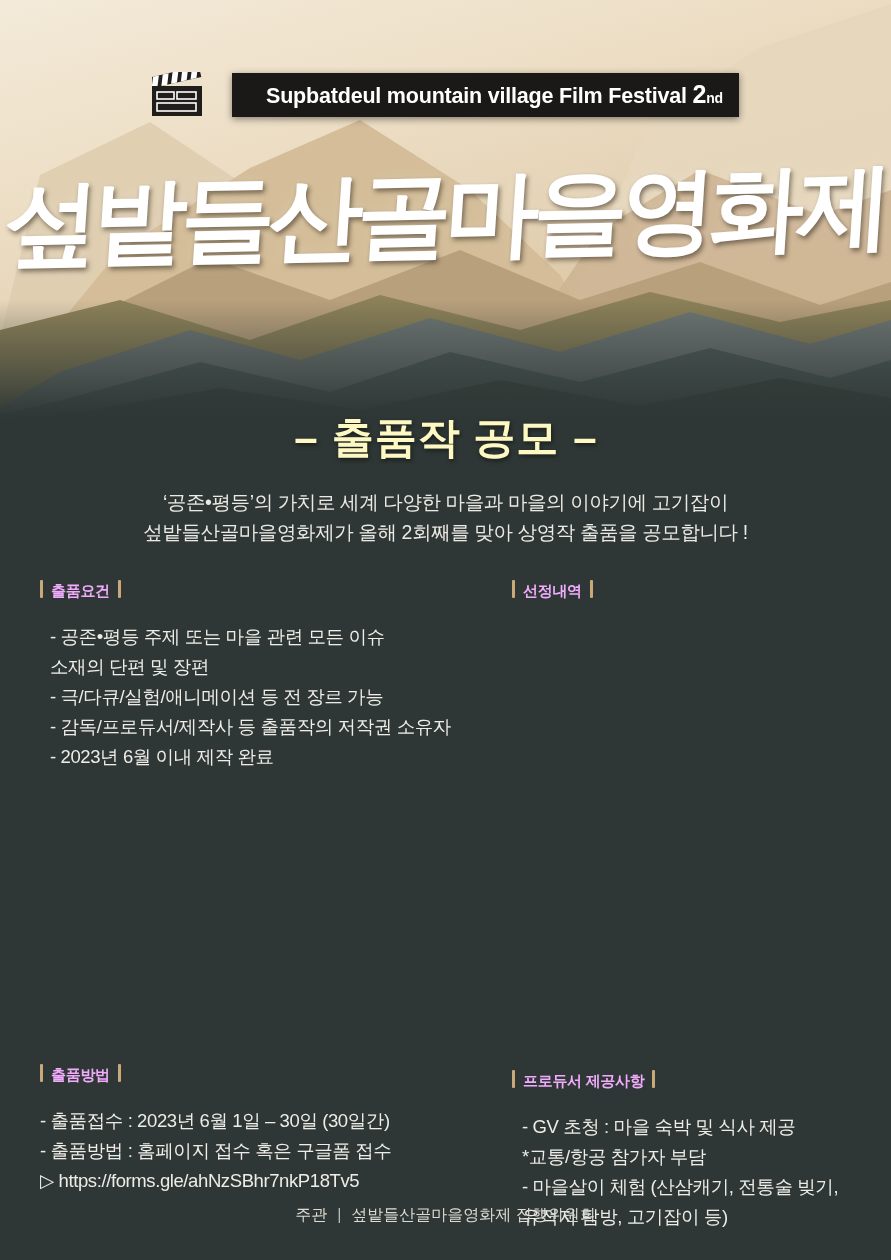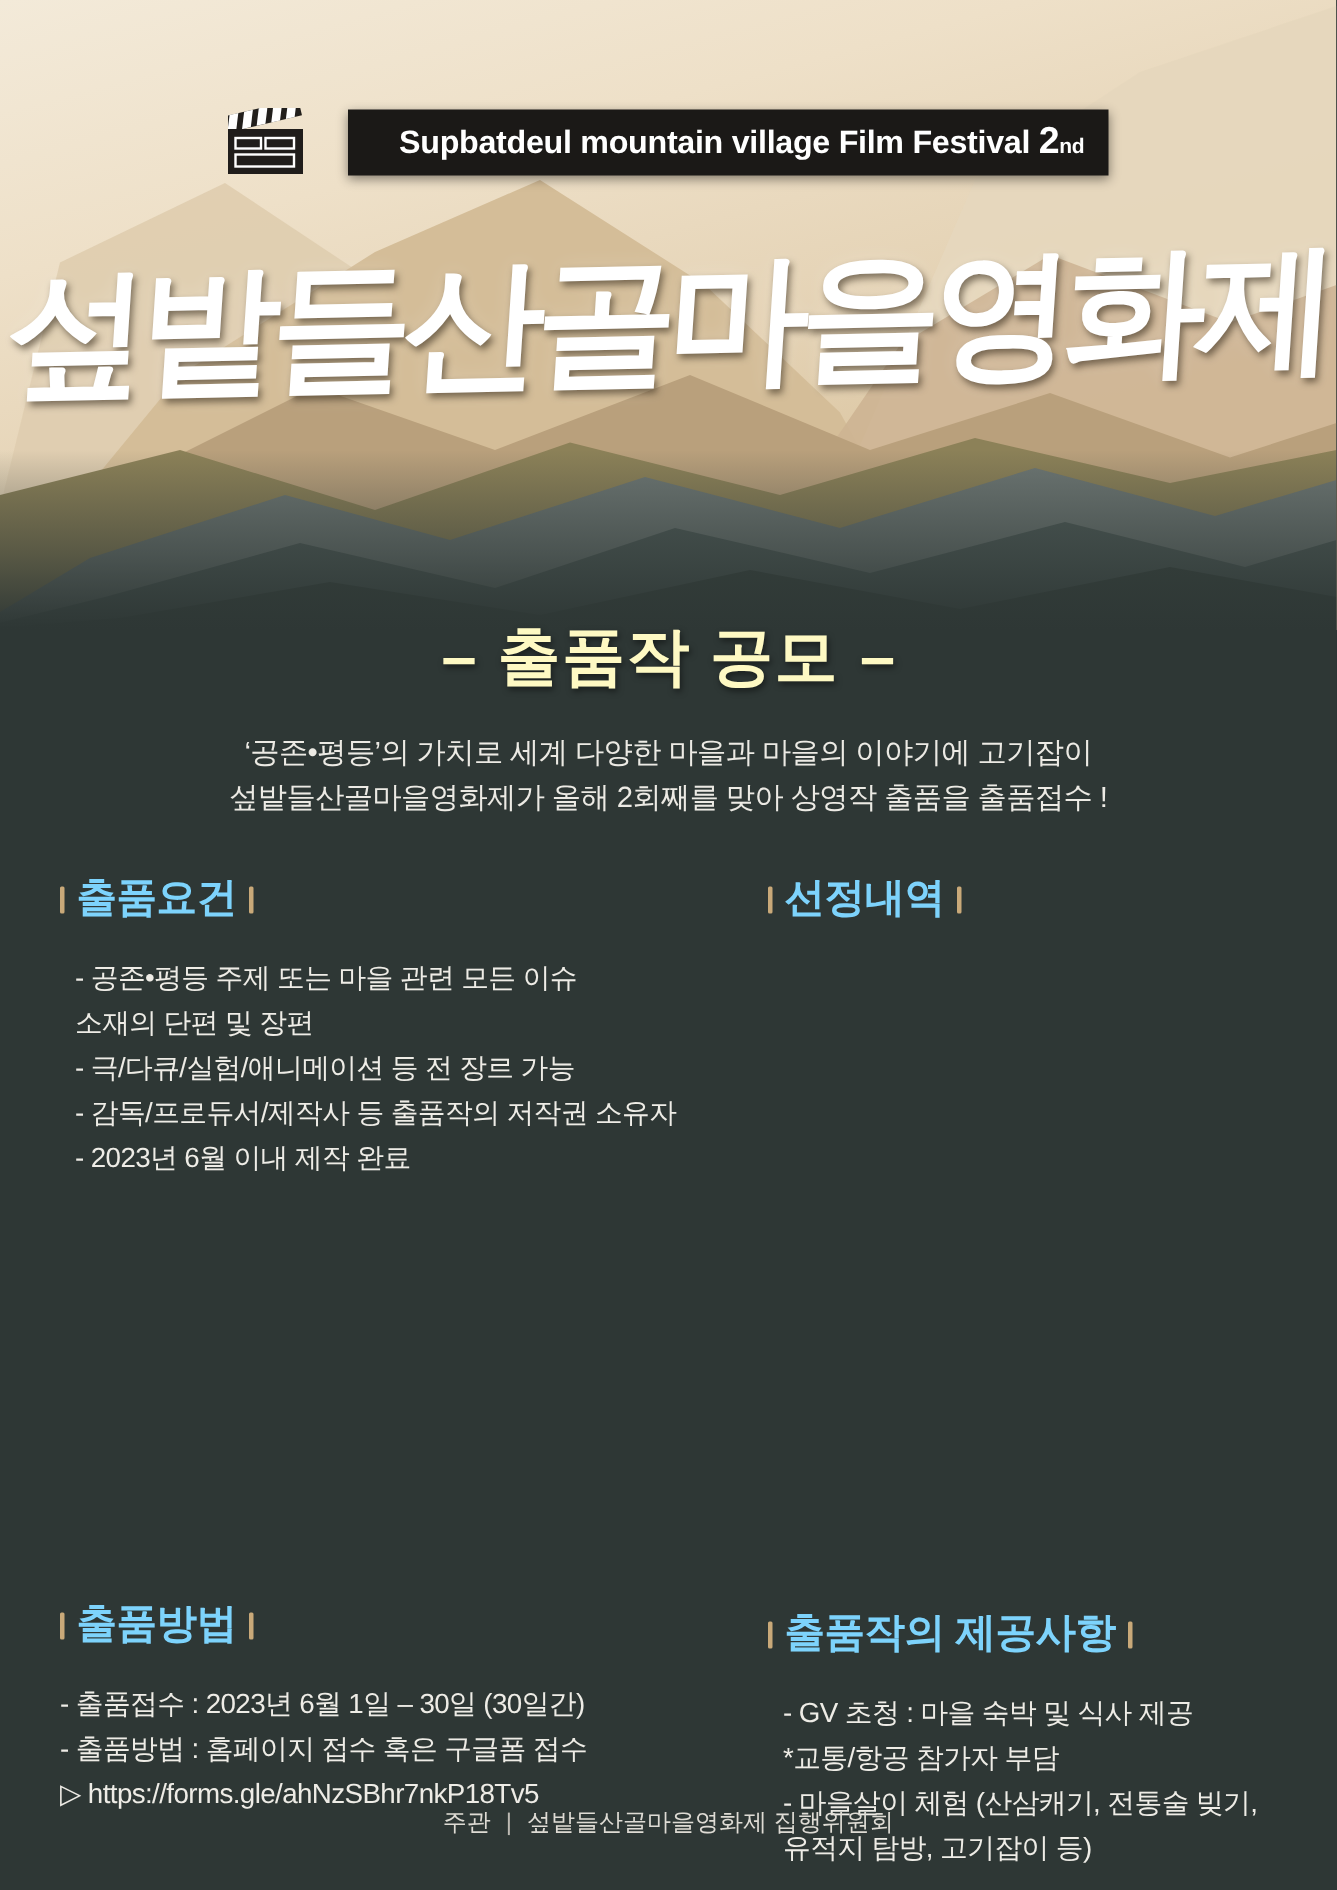--- a/index.html
+++ b/index.html
@@ -137,22 +137,22 @@
   .row { position: relative; width: 891px; }
 
   .col {
     position: absolute;
     top: 0;
   }
   .col.left  { left: 40px;  width: 460px; }
   .col.right { left: 512px; width: 370px; }
 
   .sec-title {
-    color: #7dd3fc;
-    font-size: 27px;
+    color: #f0abfc;
+    font-size: 15px;
     font-weight: 700;
     letter-spacing: -0.3px;
     margin-bottom: 21px;
     white-space: nowrap;
   }
   .sec-title .bar {
     display: inline-block;
     width: 3px;
     height: 18px;
     background: #c9a979;
@@ -241,21 +241,21 @@
   </div>
 
   <div class="calligraphy">섶밭들산골마을영화제</div>
 
   <div class="headline">
     <span class="dash">–</span><span>출품작 공모</span><span class="dash">–</span>
   </div>
 
   <div class="intro">
     <div>‘공존•평등’의 가치로 세계 다양한 마을과 마을의 이야기에 고기잡이</div>
-    <div>섶밭들산골마을영화제가 올해 2회째를 맞아 상영작 출품을 출품접수 !</div>
+    <div>섶밭들산골마을영화제가 올해 2회째를 맞아 상영작 출품을 공모합니다 !</div>
   </div>
 
   <div class="grid">
 
     <div class="row" style="height:248px;">
       <div class="col left">
         <div class="sec-title">
           <span class="bar first"></span><span>출품요건</span><span class="bar"></span>
         </div>
         <div class="sec-body indent">- 공존•평등 주제 또는 마을 관련 모든 이슈
@@ -275,21 +275,21 @@
       <div class="col left" style="top:236px;">
         <div class="sec-title">
           <span class="bar first"></span><span>출품방법</span><span class="bar"></span>
         </div>
         <div class="sec-body noindent">- 출품접수 : 2023년 6월 1일 – 30일 (30일간)
 - 출품방법 : 홈페이지 접수 혹은 구글폼 접수
   ▷ https://forms.gle/ahNzSBhr7nkP18Tv5</div>
       </div>
       <div class="col right" style="top:242px;width:385px;">
         <div class="sec-title">
-          <span class="bar first"></span><span>출품작의 제공사항</span><span class="bar"></span>
+          <span class="bar first"></span><span>프로듀서 제공사항</span><span class="bar"></span>
         </div>
         <div class="sec-body indent">- GV 초청 : 마을 숙박 및 식사 제공
 *교통/항공 참가자 부담
 - 마을살이 체험 (산삼캐기, 전통술 빚기,
   유적지 탐방, 고기잡이 등)</div>
       </div>
     </div>
 
     <div class="row" style="height:0;">
       

